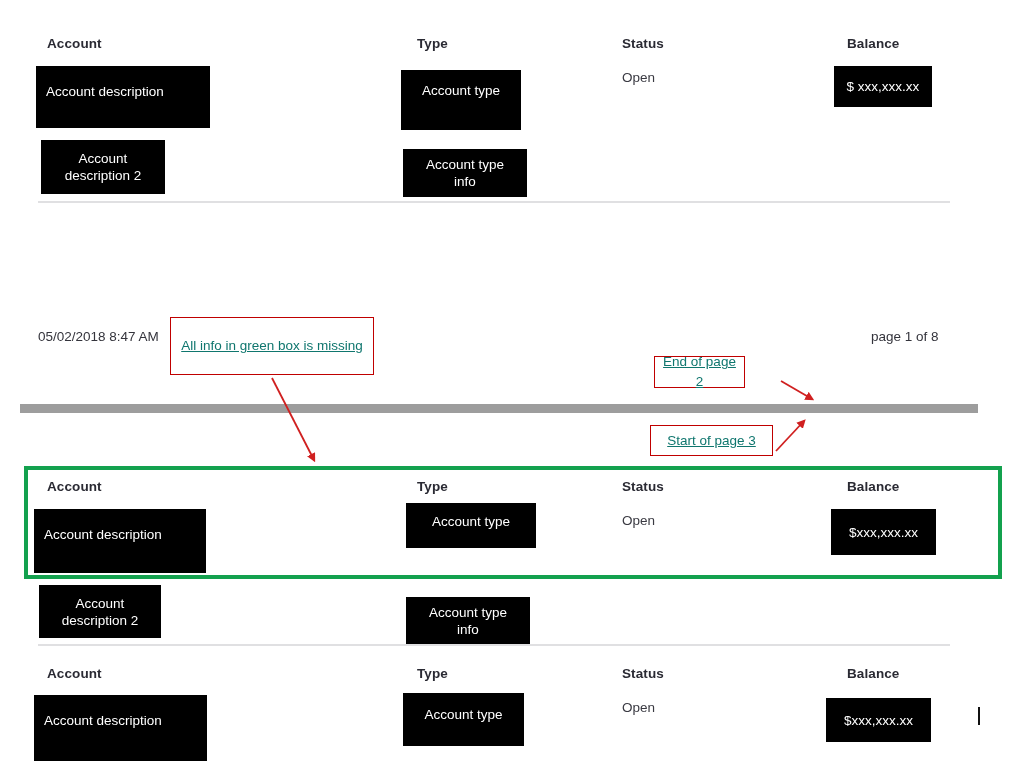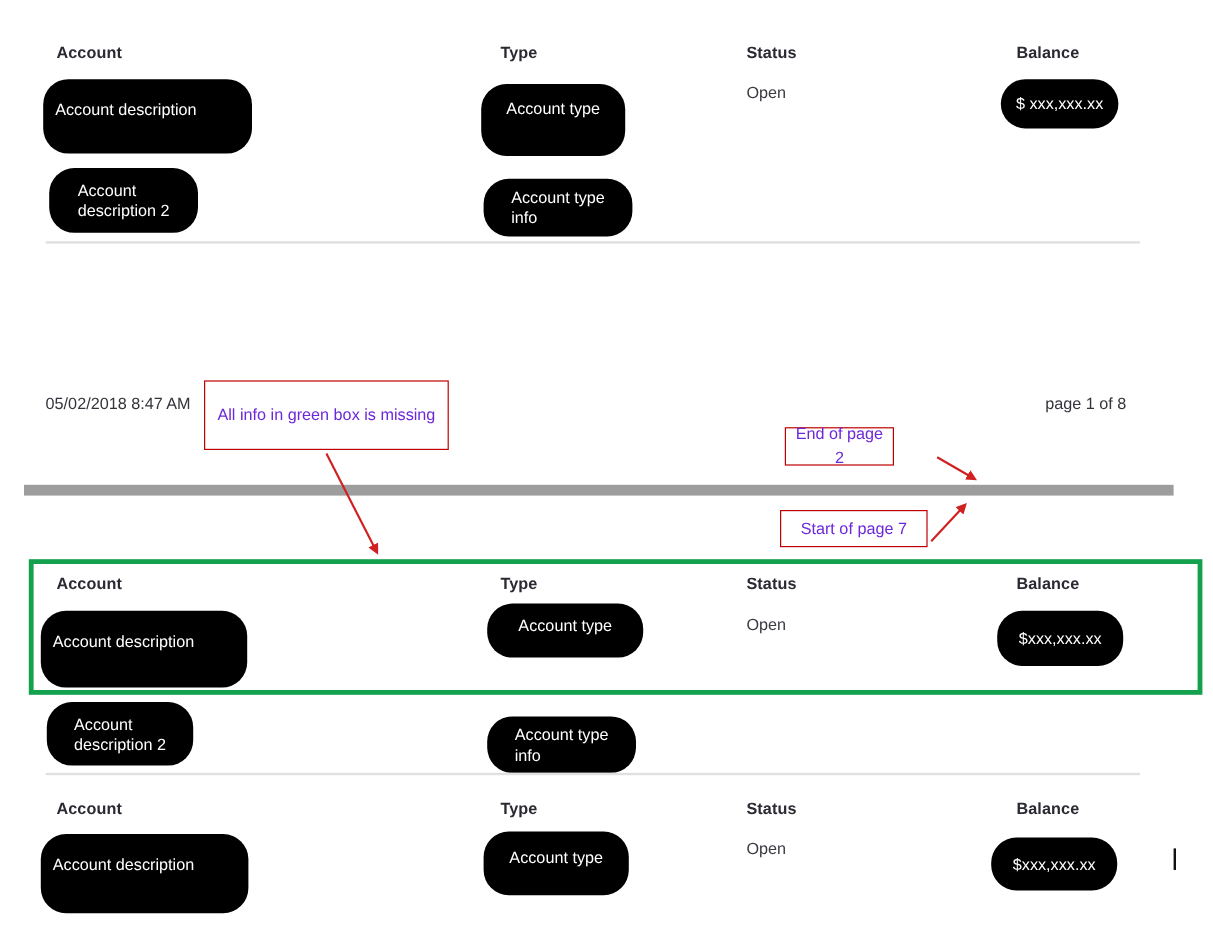--- a/index.html
+++ b/index.html
@@ -29,30 +29,29 @@
   }
 
   
   .redacted {
     background: #000000;
     color: #ffffff;
     font-size: 13.5px;
     line-height: 17px;
     box-sizing: border-box;
     display: flex;
-    border-radius: 21px;
   }
   .redacted.left {
     align-items: flex-start;
     justify-content: flex-start;
   }
   .redacted.center {
     align-items: center;
     justify-content: center;
-    text-align: left;
+    text-align: center;
   }
   .redacted.topcenter {
     align-items: flex-start;
     justify-content: center;
     text-align: center;
   }
 
   
   .status-value {
     font-size: 13.5px;
@@ -75,30 +74,31 @@
   
   .footer-meta {
     font-size: 13.5px;
     color: #34343c;
     white-space: nowrap;
   }
 
   
   .callout {
     border: 1.6px solid #c00000;
-    color: #6d28d9;
+    color: #0f766e;
     font-size: 13.5px;
     line-height: 20px;
     box-sizing: border-box;
     display: flex;
     align-items: center;
     justify-content: center;
     text-align: center;
     background: transparent;
     padding: 2px 6px;
+    text-decoration: underline;
   }
 
   
   .green-box {
     border: 4px solid #13a14e;
     box-sizing: border-box;
     background: transparent;
     pointer-events: none;
   }
 
@@ -139,21 +139,21 @@
 <div class="abs footer-meta" style="left:38px; top:329px;">05/02/2018  8:47 AM</div>
 <div class="abs footer-meta" style="left:871px; top:329px;">page 1 of 8</div>
 
 <div class="abs callout" style="left:170px; top:317px; width:204px; height:58px; flex-direction:column;">
   <span>All info in green box is missing</span>
   <span></span>
 </div>
 
 <div class="abs callout" style="left:654px; top:356px; width:91px; height:32px;">End of page 2</div>
 
-<div class="abs callout" style="left:650px; top:425px; width:123px; height:31px;">Start of page 7</div>
+<div class="abs callout" style="left:650px; top:425px; width:123px; height:31px;">Start of page 3</div>
 
 <div class="abs page-break-bar" style="left:20px; top:404px; width:958px;"></div>
 
 <svg class="arrows-layer" viewBox="0 0 1011 774" width="1011" height="774">
   <defs>
     <marker id="arrowhead" markerWidth="5" markerHeight="5" refX="3.6" refY="2.5" orient="auto" markerUnits="strokeWidth">
       <path d="M0,0 L5,2.5 L0,5 z" fill="#d02020"></path>
     </marker>
   </defs>
   <line x1="272" y1="378" x2="314" y2="460" stroke="#d02020" stroke-width="1.8" marker-end="url(#arrowhead)"></line>

